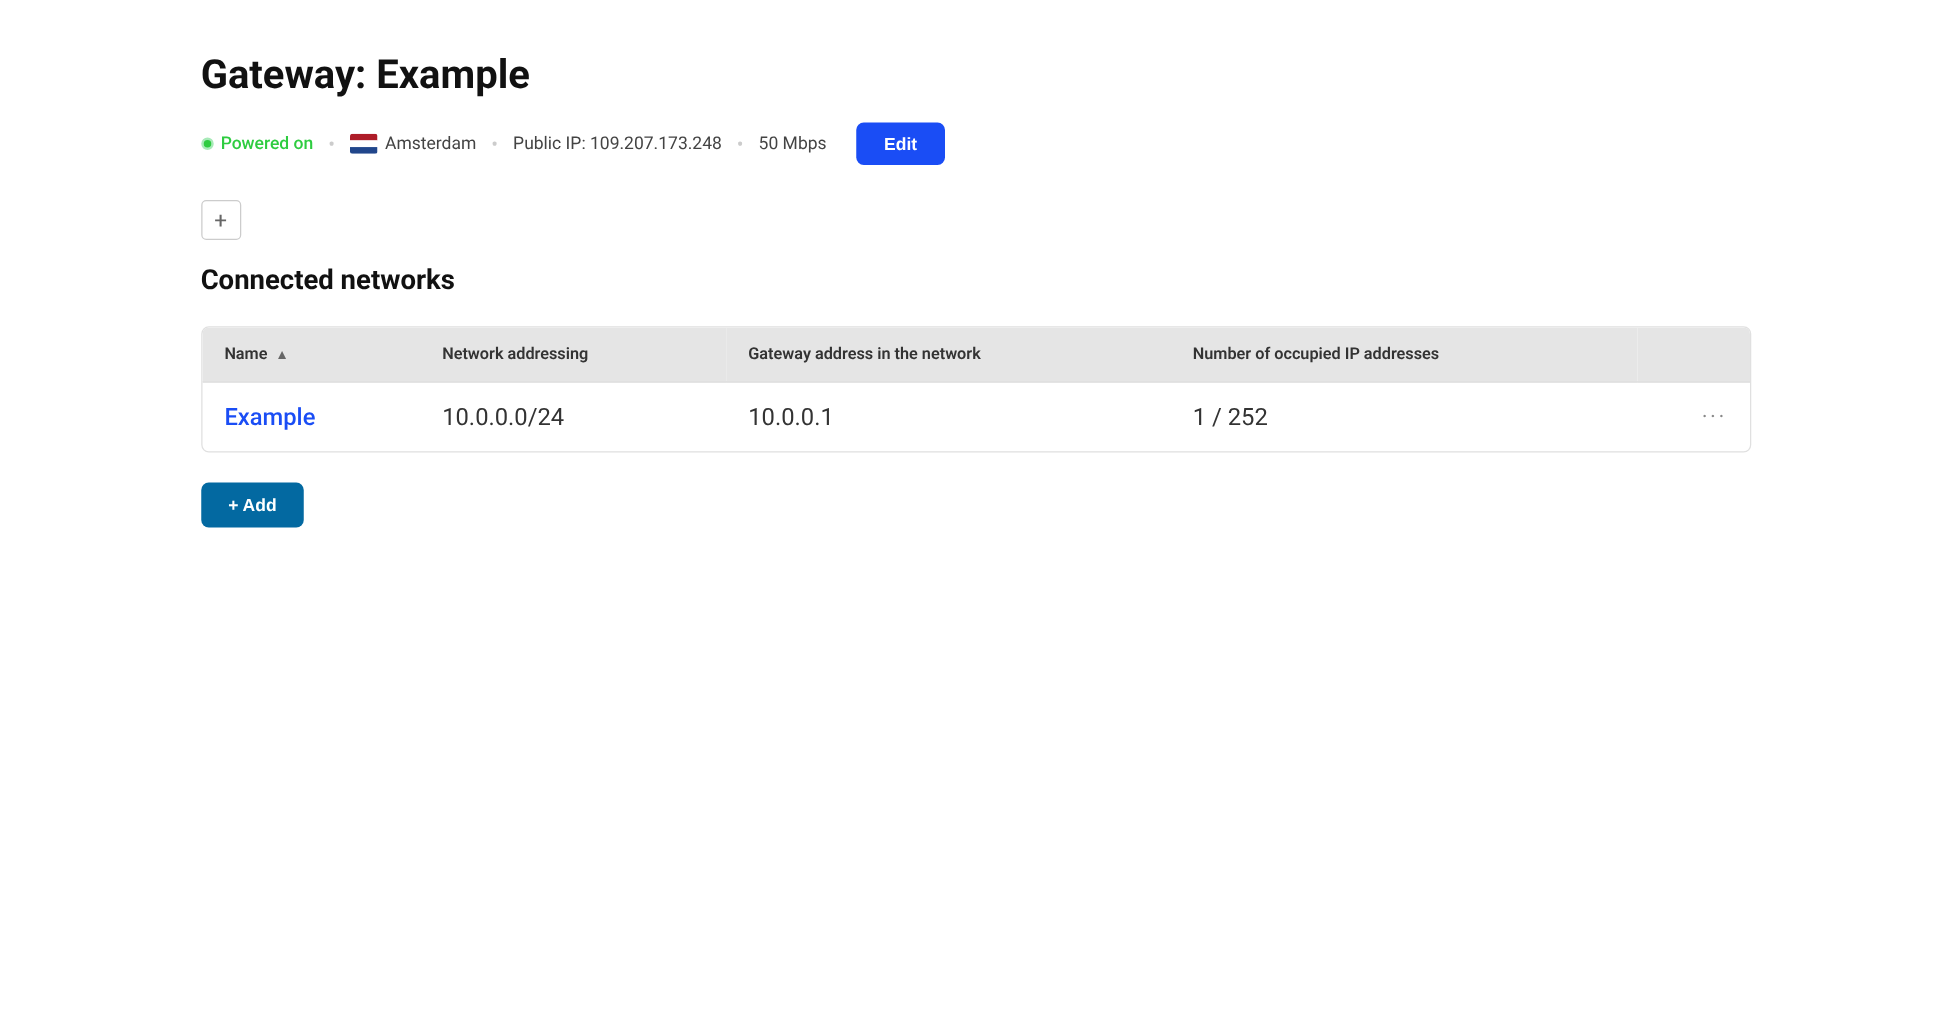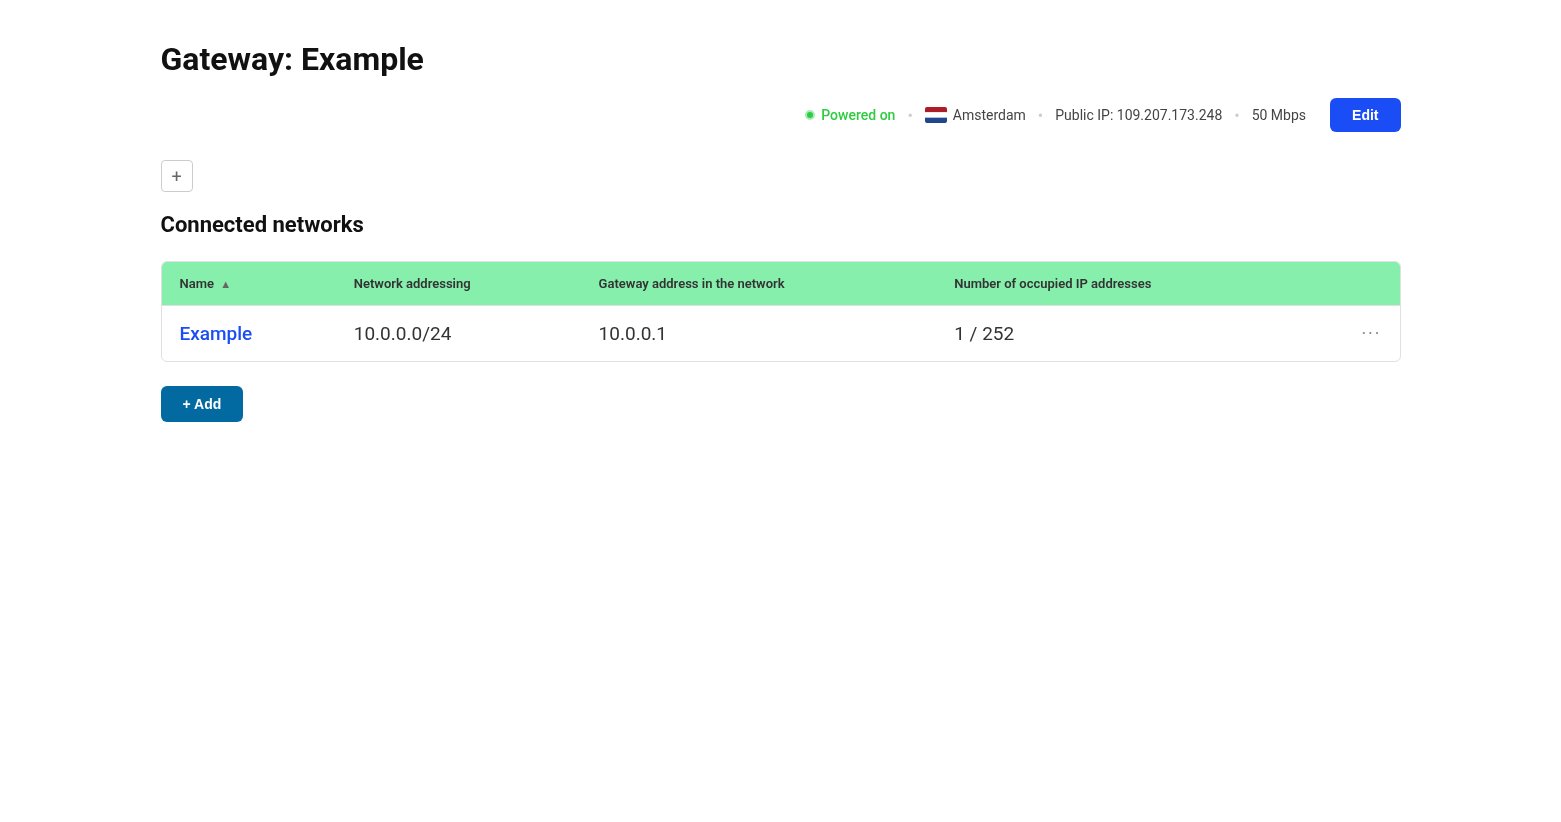--- a/index.html
+++ b/index.html
@@ -20,21 +20,20 @@
       color: #111;
       margin-bottom: 20px;
     }
     .status-bar {
       display: flex;
       align-items: center;
       gap: 12px;
       margin-bottom: 28px;
       font-size: 14px;
       color: #444;
-      justify-content: flex-end;
     }
     .status-powered-on {
       display: flex;
       align-items: center;
       gap: 6px;
       color: #2ecc40;
       font-weight: 500;
     }
     .status-dot {
       width: 10px;
@@ -121,21 +120,21 @@
       border: 1px solid #e0e0e0;
       border-radius: 6px;
       overflow: hidden;
       margin-bottom: 24px;
     }
     table {
       width: 100%;
       border-collapse: collapse;
     }
     thead tr {
-      background: #86efac;
+      background: #e5e5e5;
     }
     thead th {
       padding: 14px 18px;
       text-align: left;
       font-size: 13px;
       font-weight: 600;
       color: #333;
       border-bottom: 1px solid #e0e0e0;
     }
     .sort-indicator {

